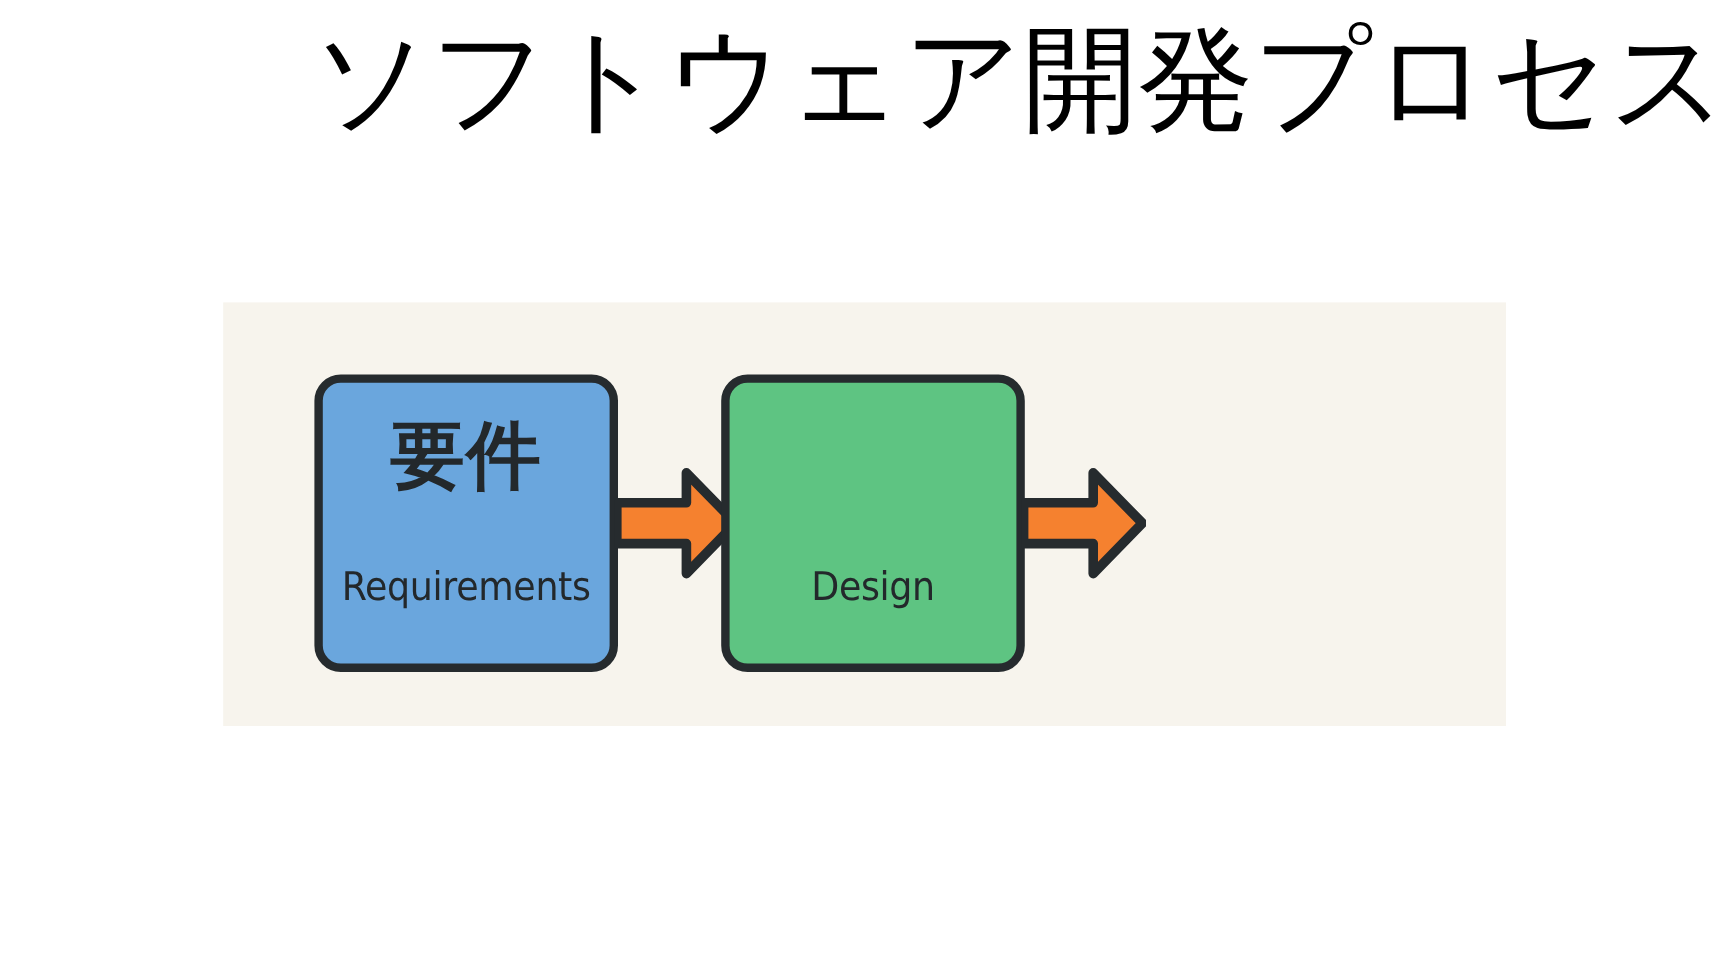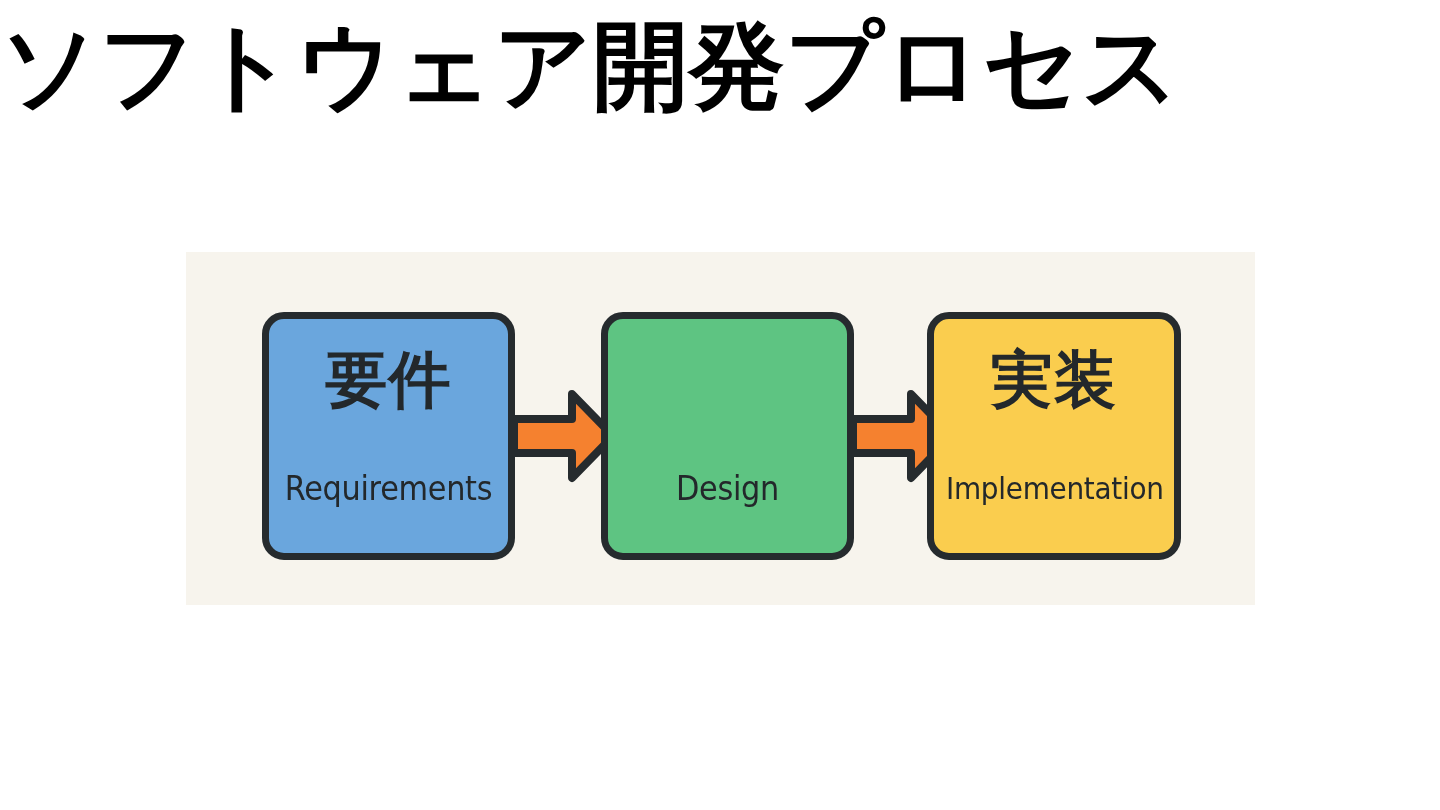--- a/index.html
+++ b/index.html
@@ -14,23 +14,23 @@
     overflow: hidden;
     font-family: "DejaVu Sans", "Liberation Sans", sans-serif;
   }
 
   
   .slide-title {
     position: absolute;
     left: 0;
     top: 14px;
     width: 1440px;
-    text-align: left;
+    text-align: right;
     font-family: "DejaVu Sans", "Liberation Sans", sans-serif;
-    font-weight: 700;
+    font-weight: 400;
     font-size: 96px;
     line-height: 1.1;
     letter-spacing: 0.005em;
     color: #000000;
     white-space: nowrap;
   }
 
   
   .diagram-canvas {
     position: absolute;
@@ -119,18 +119,14 @@
   <div class="flow-node node-2">
     <div class="node-en">Design</div>
   </div>
 
   <div class="flow-arrow arrow-2">
     <svg viewBox="0 0 104 100" xmlns="http://www.w3.org/2000/svg">
       <path d="M2 33 L60 33 L60 8 L101 50 L60 92 L60 67 L2 67 Z" fill="#f5812f" stroke="#262b2e" stroke-width="8" stroke-linejoin="round" stroke-linecap="round"></path>
     </svg>
   </div>
 
-  <div class="flow-node node-3">
-    <div class="node-jp">実装</div>
-    <div class="node-en">Implementation</div>
-  </div>
 
 </div>
 
 </body></html>

